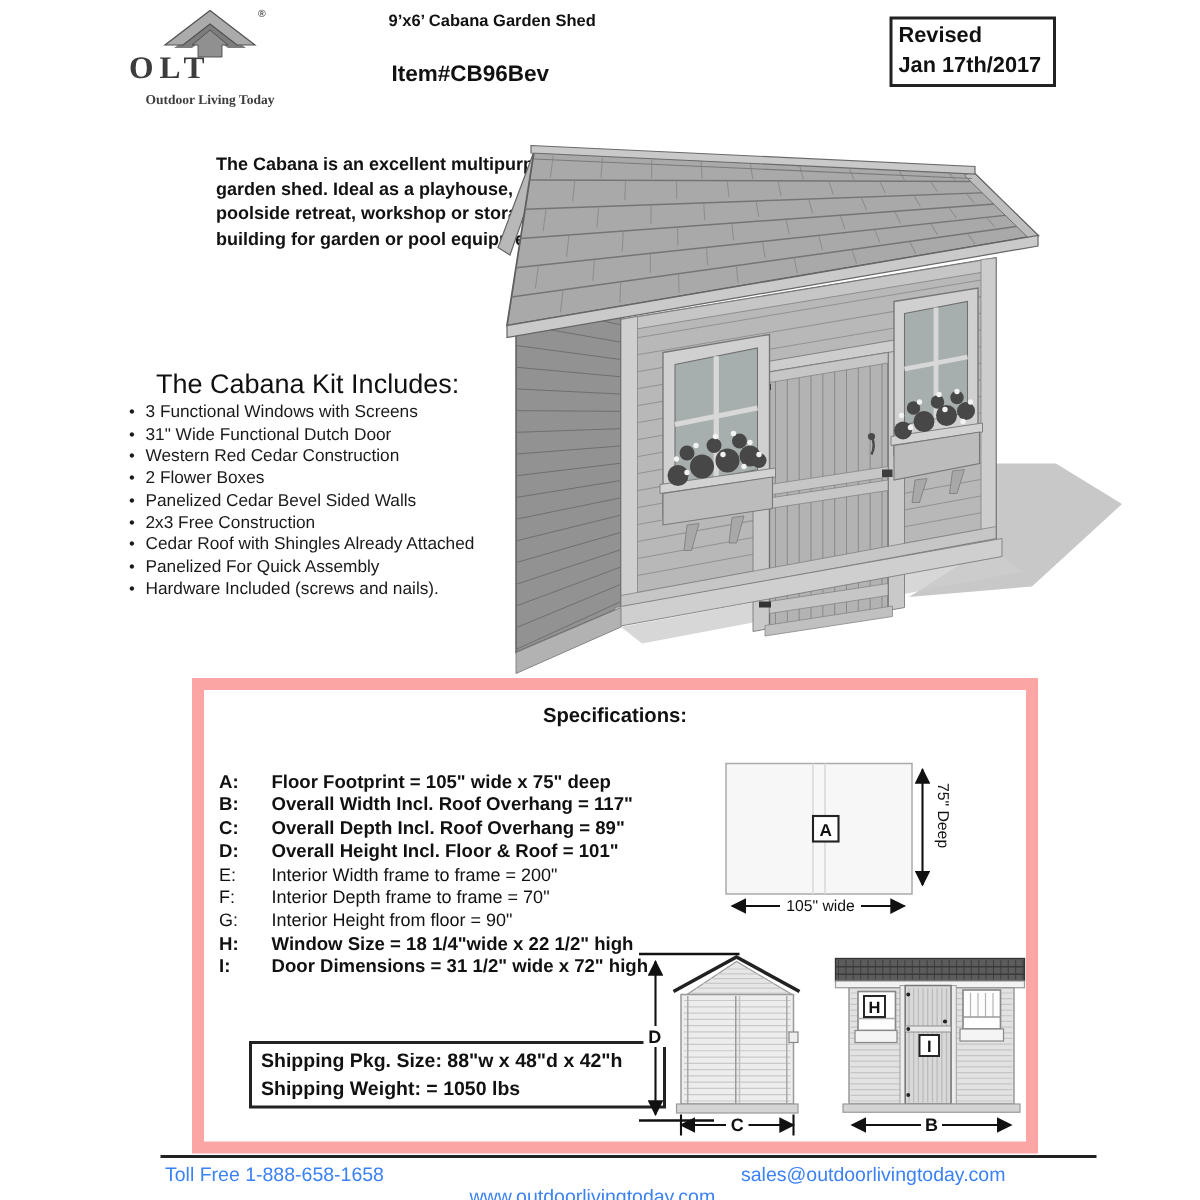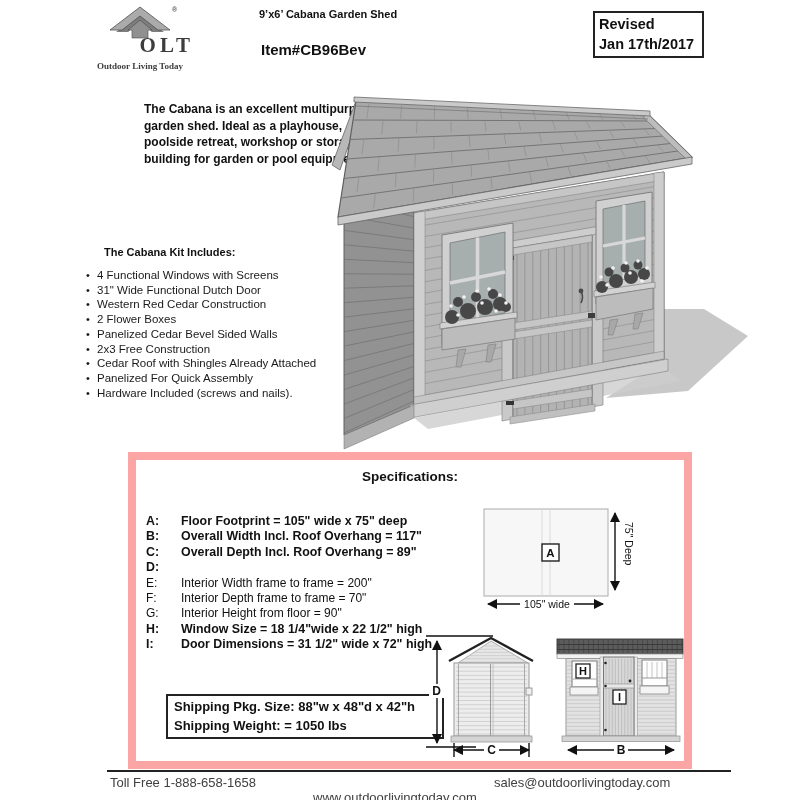--- a/index.html
+++ b/index.html
@@ -3,50 +3,50 @@
 <meta charset="utf-8">
 <style>
   html,body{margin:0;padding:0;background:#fff;}
   #page{position:relative;width:800px;height:800px;background:#fff;overflow:hidden;
         font-family:"Liberation Sans","DejaVu Sans",sans-serif;color:#111;}
   .abs{position:absolute;}
   
   #logo{left:86px;top:4px;width:108px;height:72px;}
   #logo-roof{left:22px;top:2px;width:64px;height:34px;}
   #logo-reg{left:86px;top:2px;font-size:7px;color:#555;font-weight:bold;}
-  #logo-abbr{top:29px;left:0;width:108px;text-align:right;font-family:"Liberation Serif","DejaVu Serif",serif;
+  #logo-abbr{top:29px;left:0;width:108px;text-align:left;font-family:"Liberation Serif","DejaVu Serif",serif;
              font-weight:bold;font-size:21px;letter-spacing:4px;color:#3d3d3d;}
   #logo-sub{top:57px;left:0;width:108px;text-align:center;font-family:"Liberation Serif","DejaVu Serif",serif;
             font-weight:bold;font-size:9px;color:#3d3d3d;}
   #doc-title{left:259px;top:8px;font-size:11px;font-weight:bold;}
   #doc-item{left:261px;top:41px;font-size:15px;font-weight:bold;}
   #revised-box{left:593px;top:11px;width:99px;border:2px solid #222;padding:1px 4px 2px 4px;
                font-size:14.5px;font-weight:bold;line-height:20px;}
   
   #intro{left:97px;top:101px;width:250px;font-size:12px;font-weight:bold;line-height:16.5px;margin-left:47px;}
-  #kit-heading{left:104px;top:246px;font-size:11px;font-weight:bold;}
+  #kit-heading{left:104px;top:246px;font-size:18px;font-weight:normal;}
   #kit-list{left:86px;top:268px;width:280px;font-size:11.5px;line-height:14.7px;color:#1a1a1a;}
   .bullet-row{display:flex;}
   .blt{width:11px;font-size:11px;}
   
   #spec-box{left:128px;top:452px;width:548px;height:301px;border:8px solid #fca5a5;}
   #spec-heading{left:0;top:9px;width:548px;text-align:center;font-size:13.5px;font-weight:bold;}
   #spec-rows{left:10px;top:54px;width:330px;}
   .spec-row{display:flex;height:15.4px;font-size:12px;}
   .spec-row .sl{width:35px;}
   .spec-row .st{flex:1;}
   .spec-row.b{font-weight:bold;font-size:12.4px;}
   #ship-box{left:30px;top:234px;width:262px;border:2px solid #222;padding:2px 6px;
             font-size:13px;font-weight:bold;line-height:18.5px;}
   #spec-svg{left:0;top:0;width:548px;height:301px;}
   
   #shed{left:330px;top:85px;width:420px;height:365px;}
   
   #footer-line{left:107px;top:770px;width:624px;height:0;border-top:2px solid #222;}
-  .footertxt{top:775px;font-size:13px;color:#404040;}
+  .footertxt{top:775px;font-size:13px;color:#3b82f6;}
   #foot-phone{left:110px;}
   #foot-site{left:313px;margin-top:15px;}
   #foot-email{left:494px;}
   svg{display:block;}
   text{font-family:"Liberation Sans","DejaVu Sans",sans-serif;}
 </style>
 </head>
 <body>
 
 <div id="page">
@@ -67,21 +67,21 @@
     <div>Revised</div>
     <div>Jan 17th/2017</div>
   </div>
 
   <div class="abs" id="intro">The Cabana is an excellent multipurpose garden shed. Ideal as a playhouse, poolside retreat, workshop or storage building for garden or pool equipment.</div>
 
   <div class="abs" id="kit-heading">The Cabana Kit Includes:</div>
   <div class="abs" id="kit-list">
       <div class="bullet-row">
         <span class="blt">•</span>
-        <span>4 Functional Windows with Screens</span>
+        <span>3 Functional Windows with Screens</span>
       </div>
       <div class="bullet-row">
         <span class="blt">•</span>
         <span>31" Wide Functional Dutch Door</span>
       </div>
       <div class="bullet-row">
         <span class="blt">•</span>
         <span>Western Red Cedar Construction</span>
       </div>
       <div class="bullet-row">
@@ -351,20 +351,21 @@
         <div class="spec-row b">
           <span class="sl">B:</span>
           <span class="st">Overall Width Incl. Roof Overhang = 117"</span>
         </div>
         <div class="spec-row b">
           <span class="sl">C:</span>
           <span class="st">Overall Depth Incl. Roof Overhang = 89"</span>
         </div>
         <div class="spec-row b">
           <span class="sl">D:</span>
+          <span class="st">Overall Height Incl. Floor &amp; Roof = 101"</span>
         </div>
         <div class="spec-row">
           <span class="sl">E:</span>
           <span class="st">Interior Width frame to frame = 200"</span>
         </div>
         <div class="spec-row">
           <span class="sl">F:</span>
           <span class="st">Interior Depth frame to frame = 70"</span>
         </div>
         <div class="spec-row">

